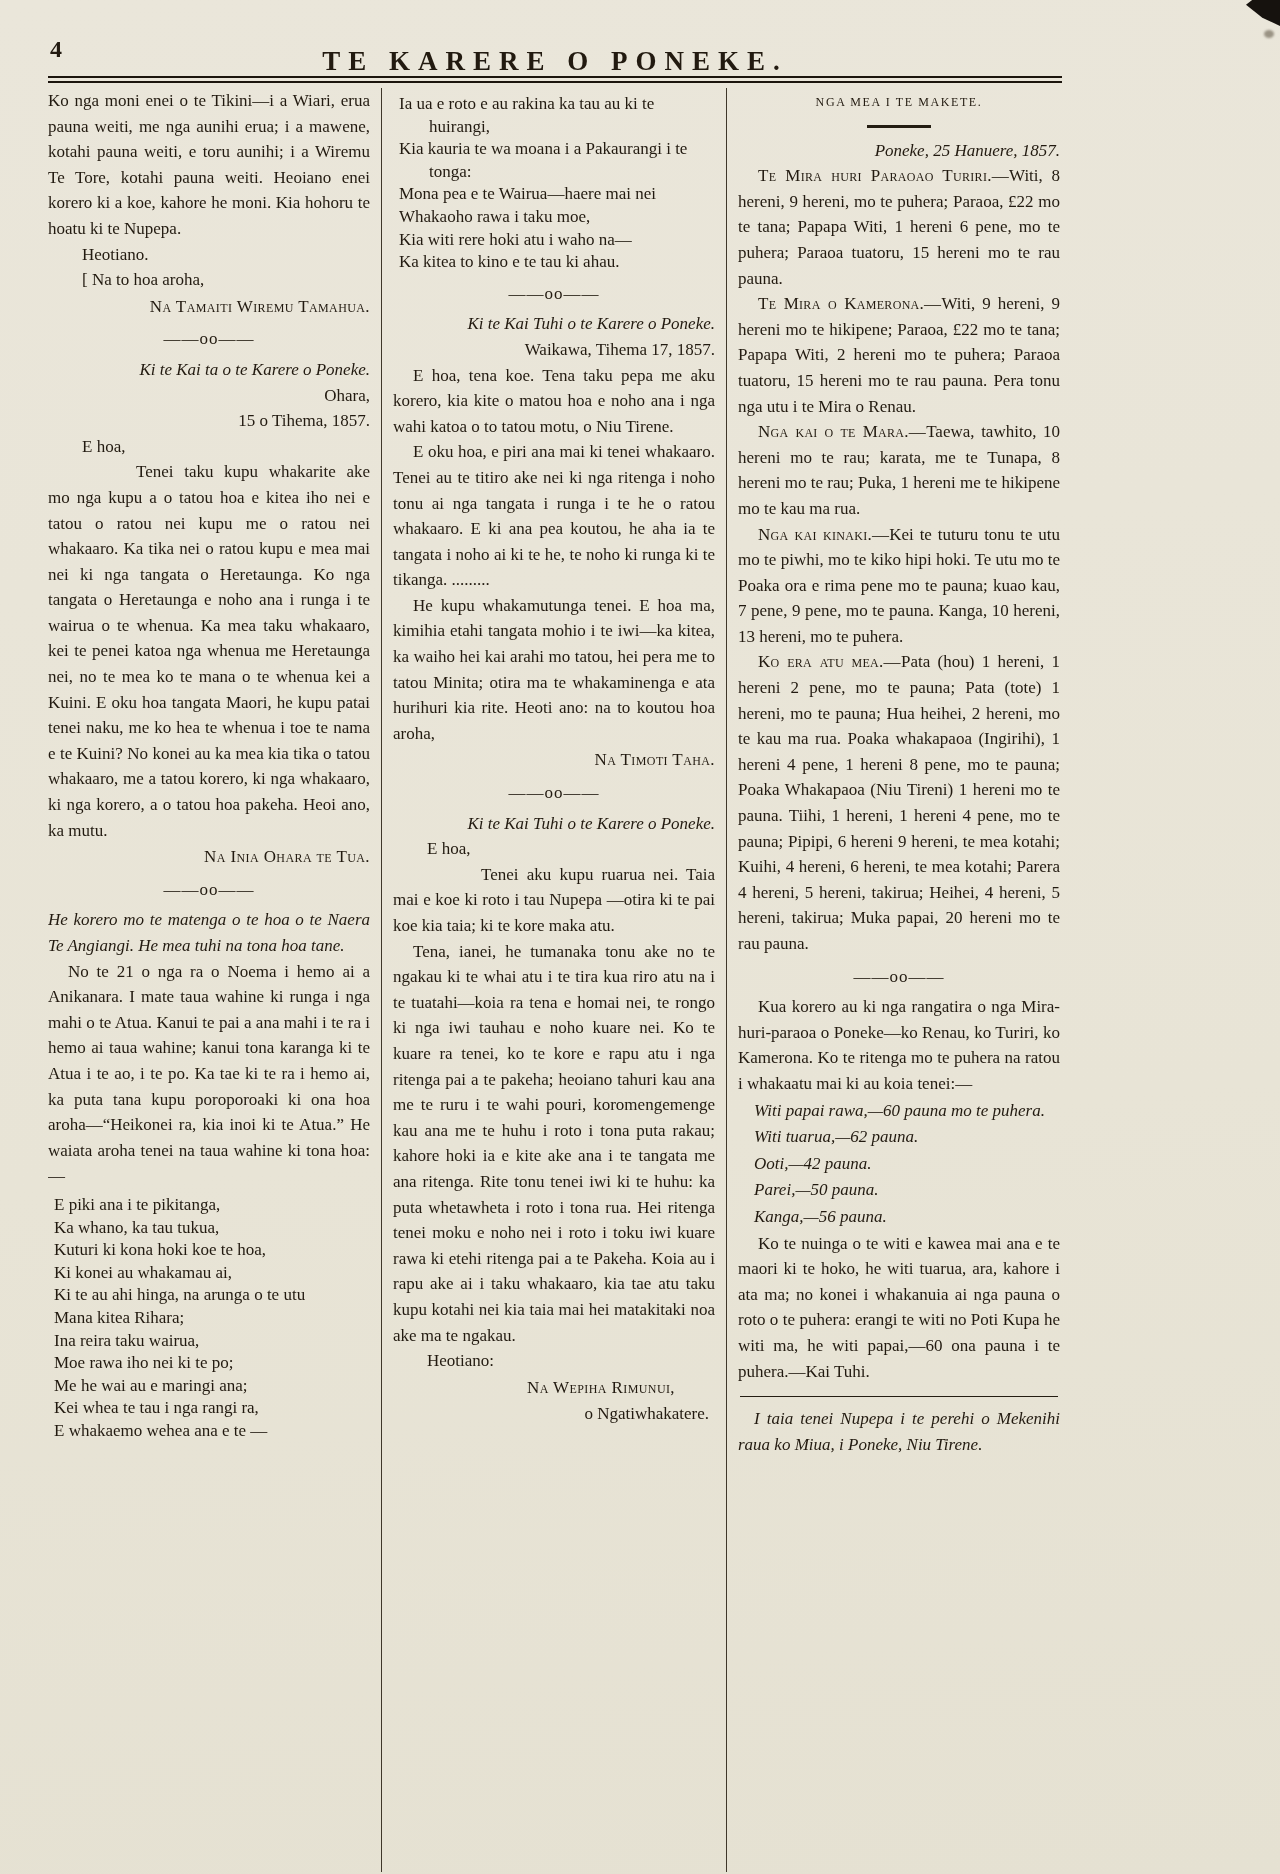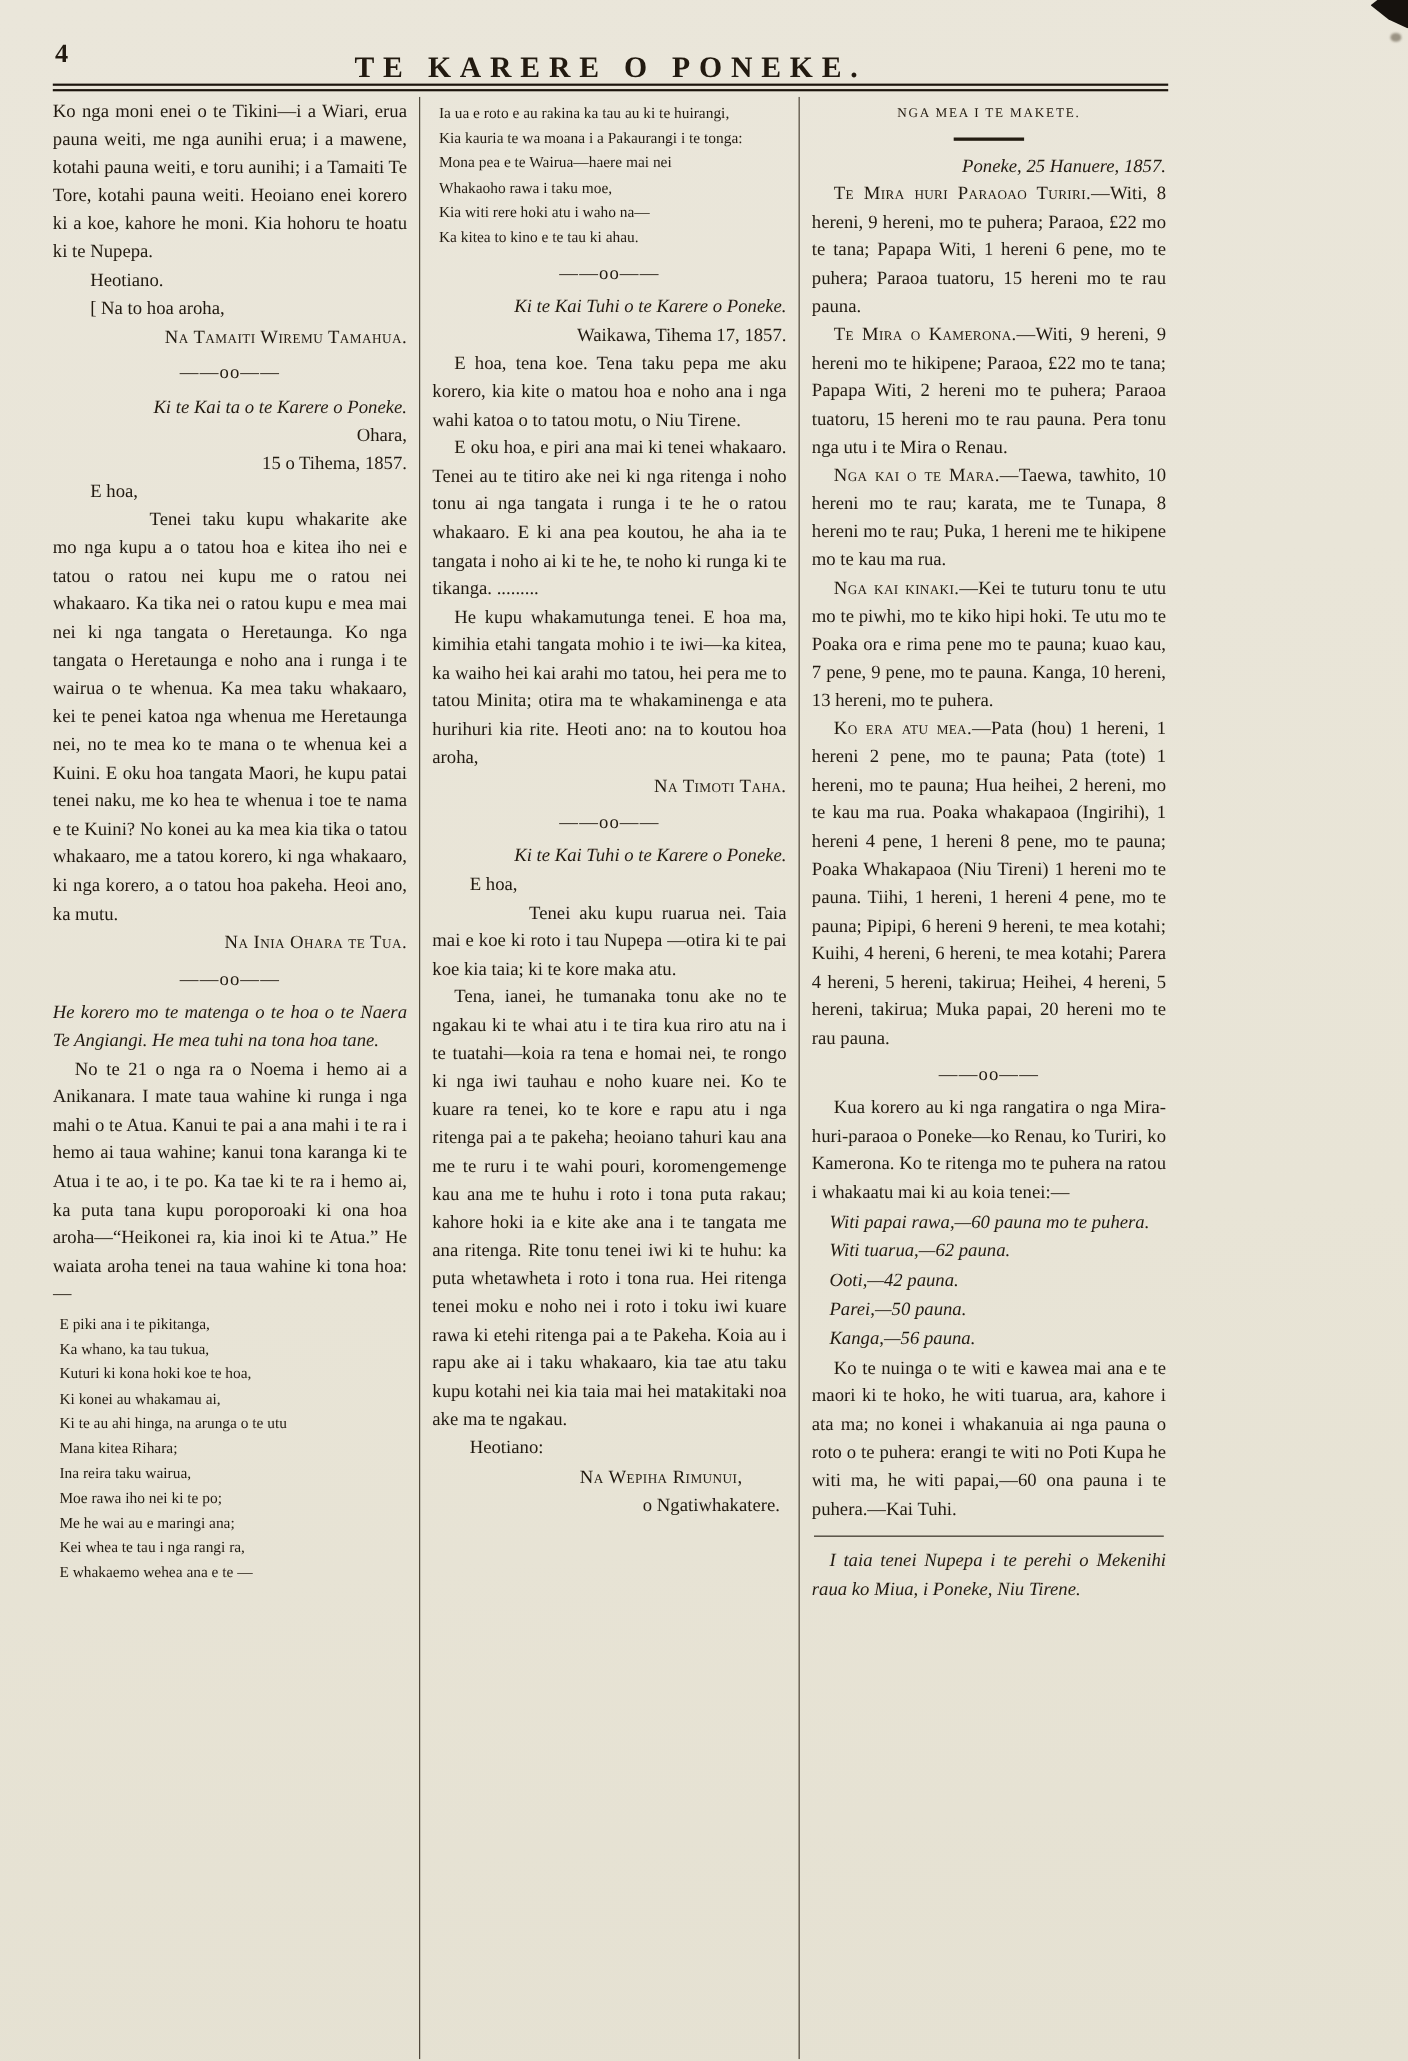--- a/index.html
+++ b/index.html
@@ -47,42 +47,42 @@
   .center { text-align: right; }
   .right { text-align: right; padding-right: 6px; }
   .rightpad { text-align: right; padding-right: 40px; }
   .italic { font-style: italic; }
   .sc { font-variant: small-caps; letter-spacing: 0.4px; }
   .sig { margin: 1px 0; }
   .sep { text-align: center; letter-spacing: 1px; margin: 7px 0 5px; }
   .head { text-align: center; font-size: 12px; letter-spacing: 1.6px; margin-top: 2px; }
   .srule { width: 64px; height: 0; border-top: 3px solid #241d12; margin: 9px auto 10px; }
   .rule { border-top: 1.5px solid #241d12; margin: 12px 2px 9px; }
-  .verse { font-size: 14px; line-height: 22.6px; margin: 5px 0 0 6px; }
+  .verse { font-size: 17px; line-height: 22.6px; margin: 5px 0 0 6px; }
   .verse .vline { padding-left: 30px; text-indent: -30px; }
   .price { font-style: italic; text-indent: 16px; margin: 1px 0; }
   .imprint { text-indent: 16px; margin-top: 2px; }
   .lead { font-variant: small-caps; letter-spacing: 0.3px; }
 </style>
 </head>
 <body>
 
 <div class="page">
   <div class="corner-mark"></div>
   <div class="corner-smudge"></div>
 
   <header class="masthead">
     <div class="pagenum">4</div>
     <h1 class="title">TE KARERE O PONEKE.</h1>
   </header>
   <div class="dblrule"></div>
 
   <main class="columns">
     <section class="col">
-        <div class="blk para noind">Ko nga moni enei o te Tikini—i a Wiari, erua pauna weiti, me nga aunihi erua; i a mawene, kotahi pauna weiti, e toru aunihi; i a Tamaiti Te Tore, kotahi pauna weiti. Heoiano enei korero ki a koe, kahore he moni. Kia hohoru te hoatu ki te Nupepa.</div>
+        <div class="blk para noind">Ko nga moni enei o te Tikini—i a Wiari, erua pauna weiti, me nga aunihi erua; i a mawene, kotahi pauna weiti, e toru aunihi; i a Wiremu Te Tore, kotahi pauna weiti. Heoiano enei korero ki a koe, kahore he moni. Kia hohoru te hoatu ki te Nupepa.</div>
         <div class="blk ind1">Heotiano.</div>
         <div class="blk ind1">[ Na to hoa aroha,</div>
         <div class="blk center sc sig">Na Tamaiti Wiremu Tamahua.</div>
         <div class="blk sep">——oo——</div>
         <div class="blk center italic">Ki te Kai ta o te Karere o Poneke.</div>
         <div class="blk center">Ohara,</div>
         <div class="blk center">15 o Tihema, 1857.</div>
         <div class="blk ind1">E hoa,</div>
         <div class="blk para deep">Tenei taku kupu whakarite ake mo nga kupu a o tatou hoa e kitea iho nei e tatou o ratou nei kupu me o ratou nei whakaaro. Ka tika nei o ratou kupu e mea mai nei ki nga tangata o Heretaunga. Ko nga tangata o Heretaunga e noho ana i runga i te wairua o te whenua. Ka mea taku whakaaro, kei te penei katoa nga whenua me Heretaunga nei, no te mea ko te mana o te whenua kei a Kuini. E oku hoa tangata Maori, he kupu patai tenei naku, me ko hea te whenua i toe te nama e te Kuini? No konei au ka mea kia tika o tatou whakaaro, me a tatou korero, ki nga whakaaro, ki nga korero, a o tatou hoa pakeha. Heoi ano, ka mutu.</div>
         <div class="blk center sc sig">Na Inia Ohara te Tua.</div>

